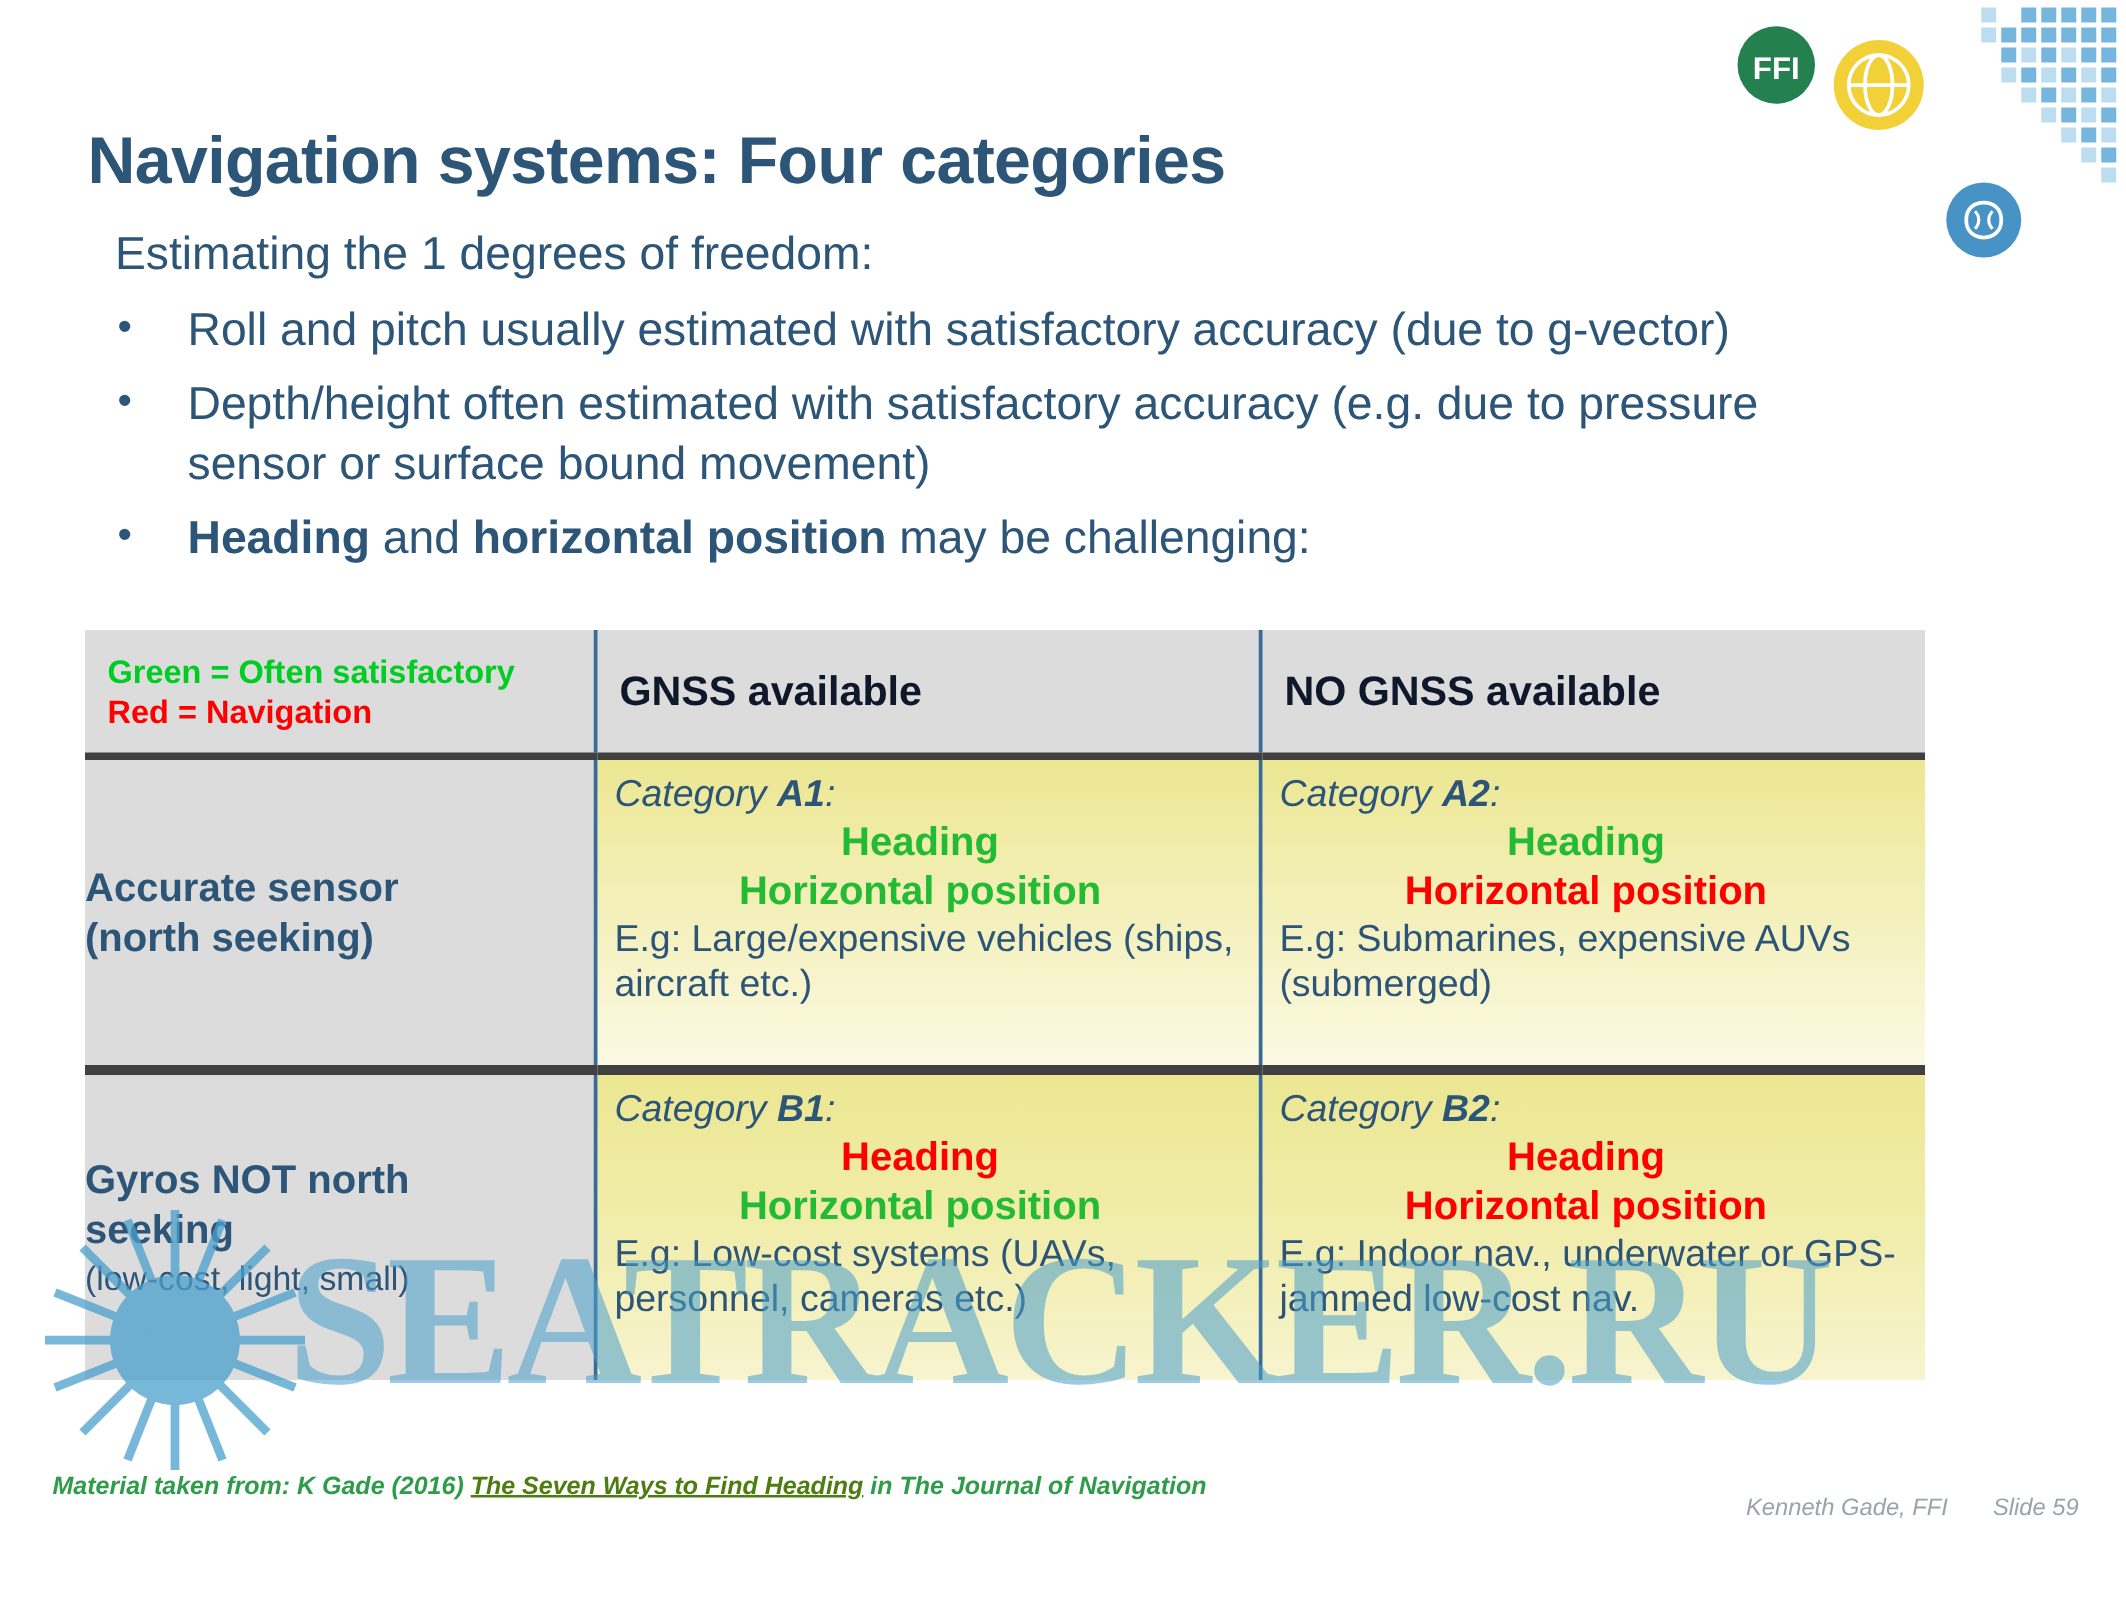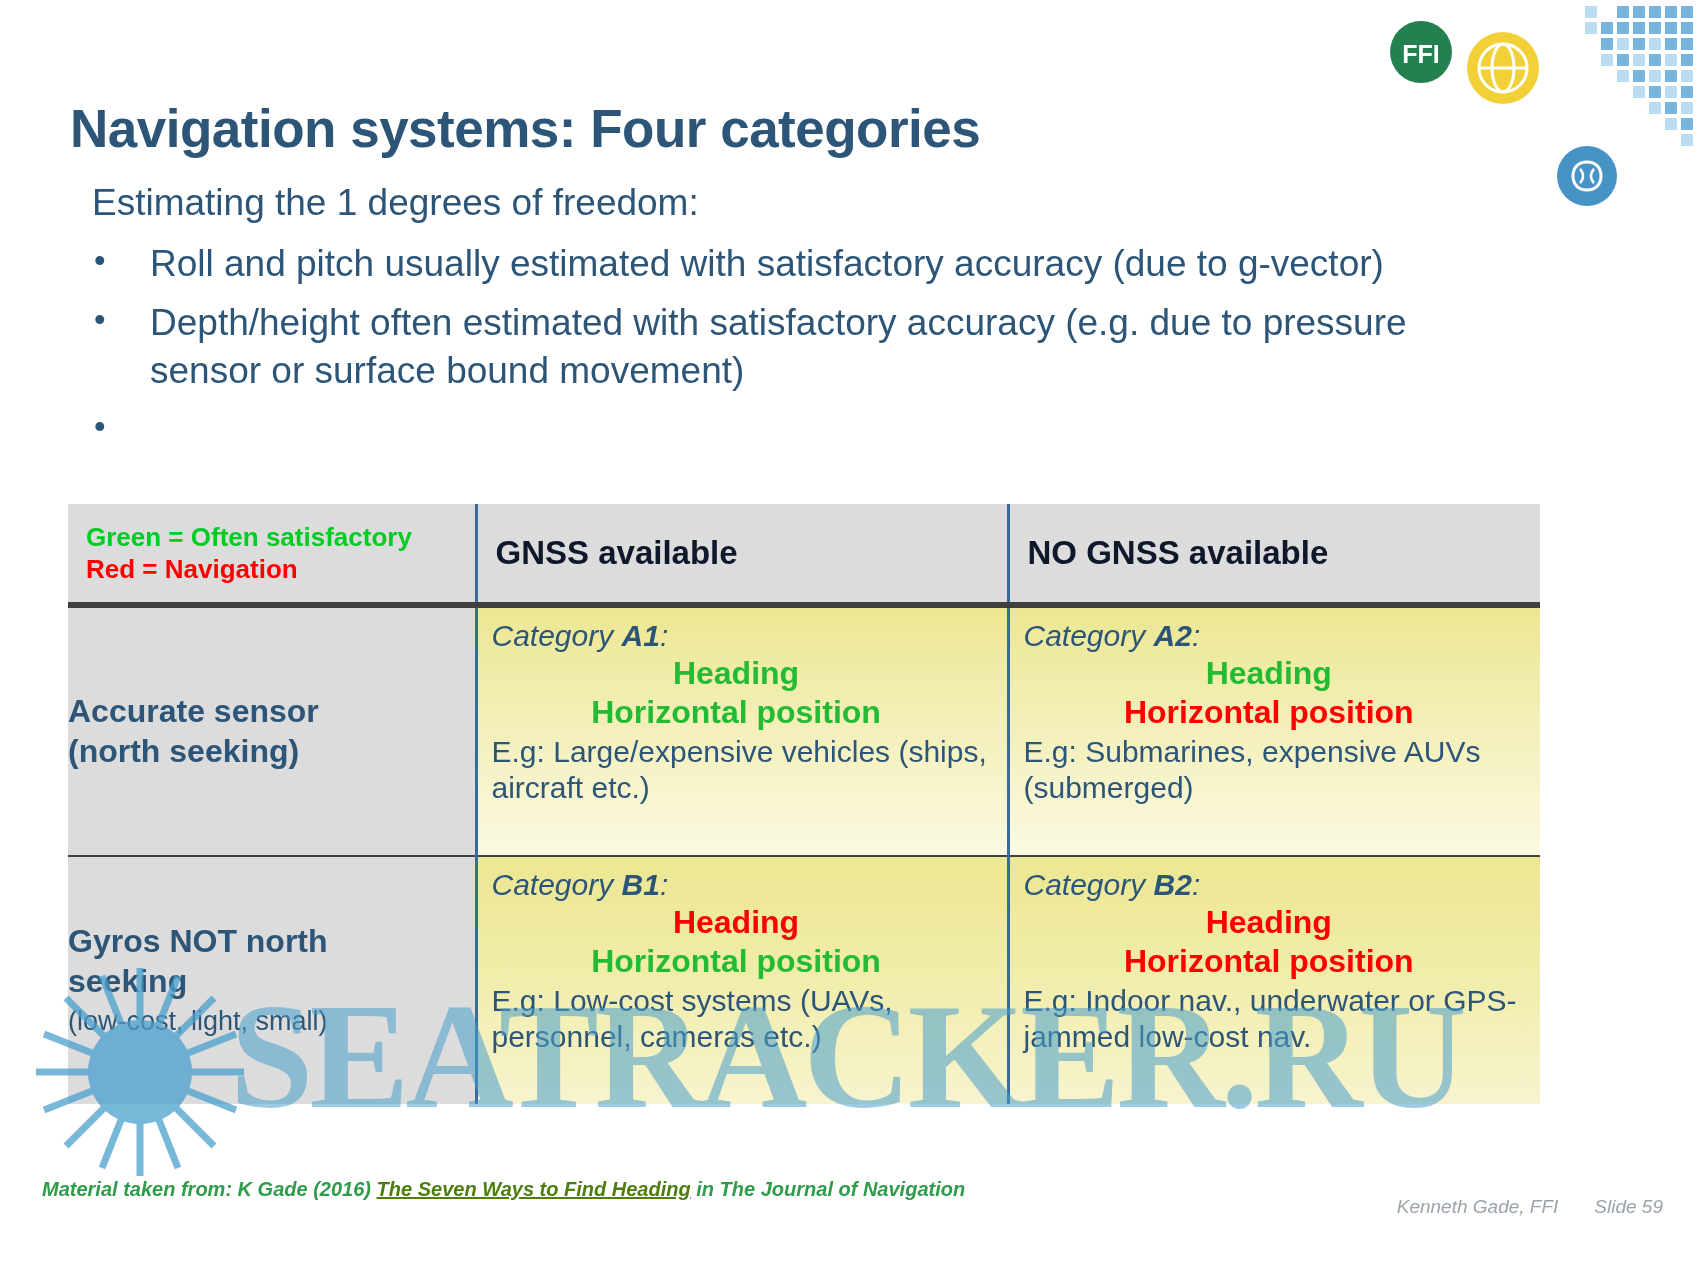--- a/index.html
+++ b/index.html
@@ -41,21 +41,21 @@
   .tbl{
     position:absolute;left:68px;top:504px;width:1472px;height:600px;
     border-collapse:collapse;table-layout:fixed;
   }
   .tbl td{
     vertical-align:middle;padding:0;
     border-right:3px solid #3a6b96;
   }
   .tbl td:last-child{border-right:none;}
   .row-hdr td{background:#dcdcdc;border-bottom:6px solid #404040;height:98px;}
-  .row-body td{border-bottom:2px solid #404040;}
+  .row-body td{border-bottom:8px solid #404040;}
   .row-body:last-child td{border-bottom:none;}
   .col-a{width:408px;}
   .col-b{width:532px;}
   .col-c{width:532px;}
 
   .legend{padding:10px 0 8px 18px;line-height:1.22;}
   .legend .green{color:#00cc22;font-weight:bold;font-size:26px;}
   .legend .red{color:#ff0000;font-weight:bold;font-size:26px;}
   .hdr-label{
     font-size:33px;font-weight:bold;color:#0f172a;padding-left:18px;
@@ -186,20 +186,21 @@
     <div class="bullet">
       <span class="dot">•</span>
       <span class="btxt">Roll and pitch usually estimated with satisfactory accuracy (due to g-vector)</span>
     </div>
     <div class="bullet">
       <span class="dot">•</span>
       <span class="btxt">Depth/height often estimated with satisfactory accuracy (e.g. due to pressure sensor or surface bound movement)</span>
     </div>
     <div class="bullet">
       <span class="dot">•</span>
+      <span class="btxt"><b>Heading</b><span> and </span><b>horizontal position</b><span> may be challenging:</span></span>
     </div>
   </div>
 
   <table class="tbl">
     <colgroup>
         <col class="col-a">
         <col class="col-b">
         <col class="col-c">
       </colgroup>
     <tbody>

